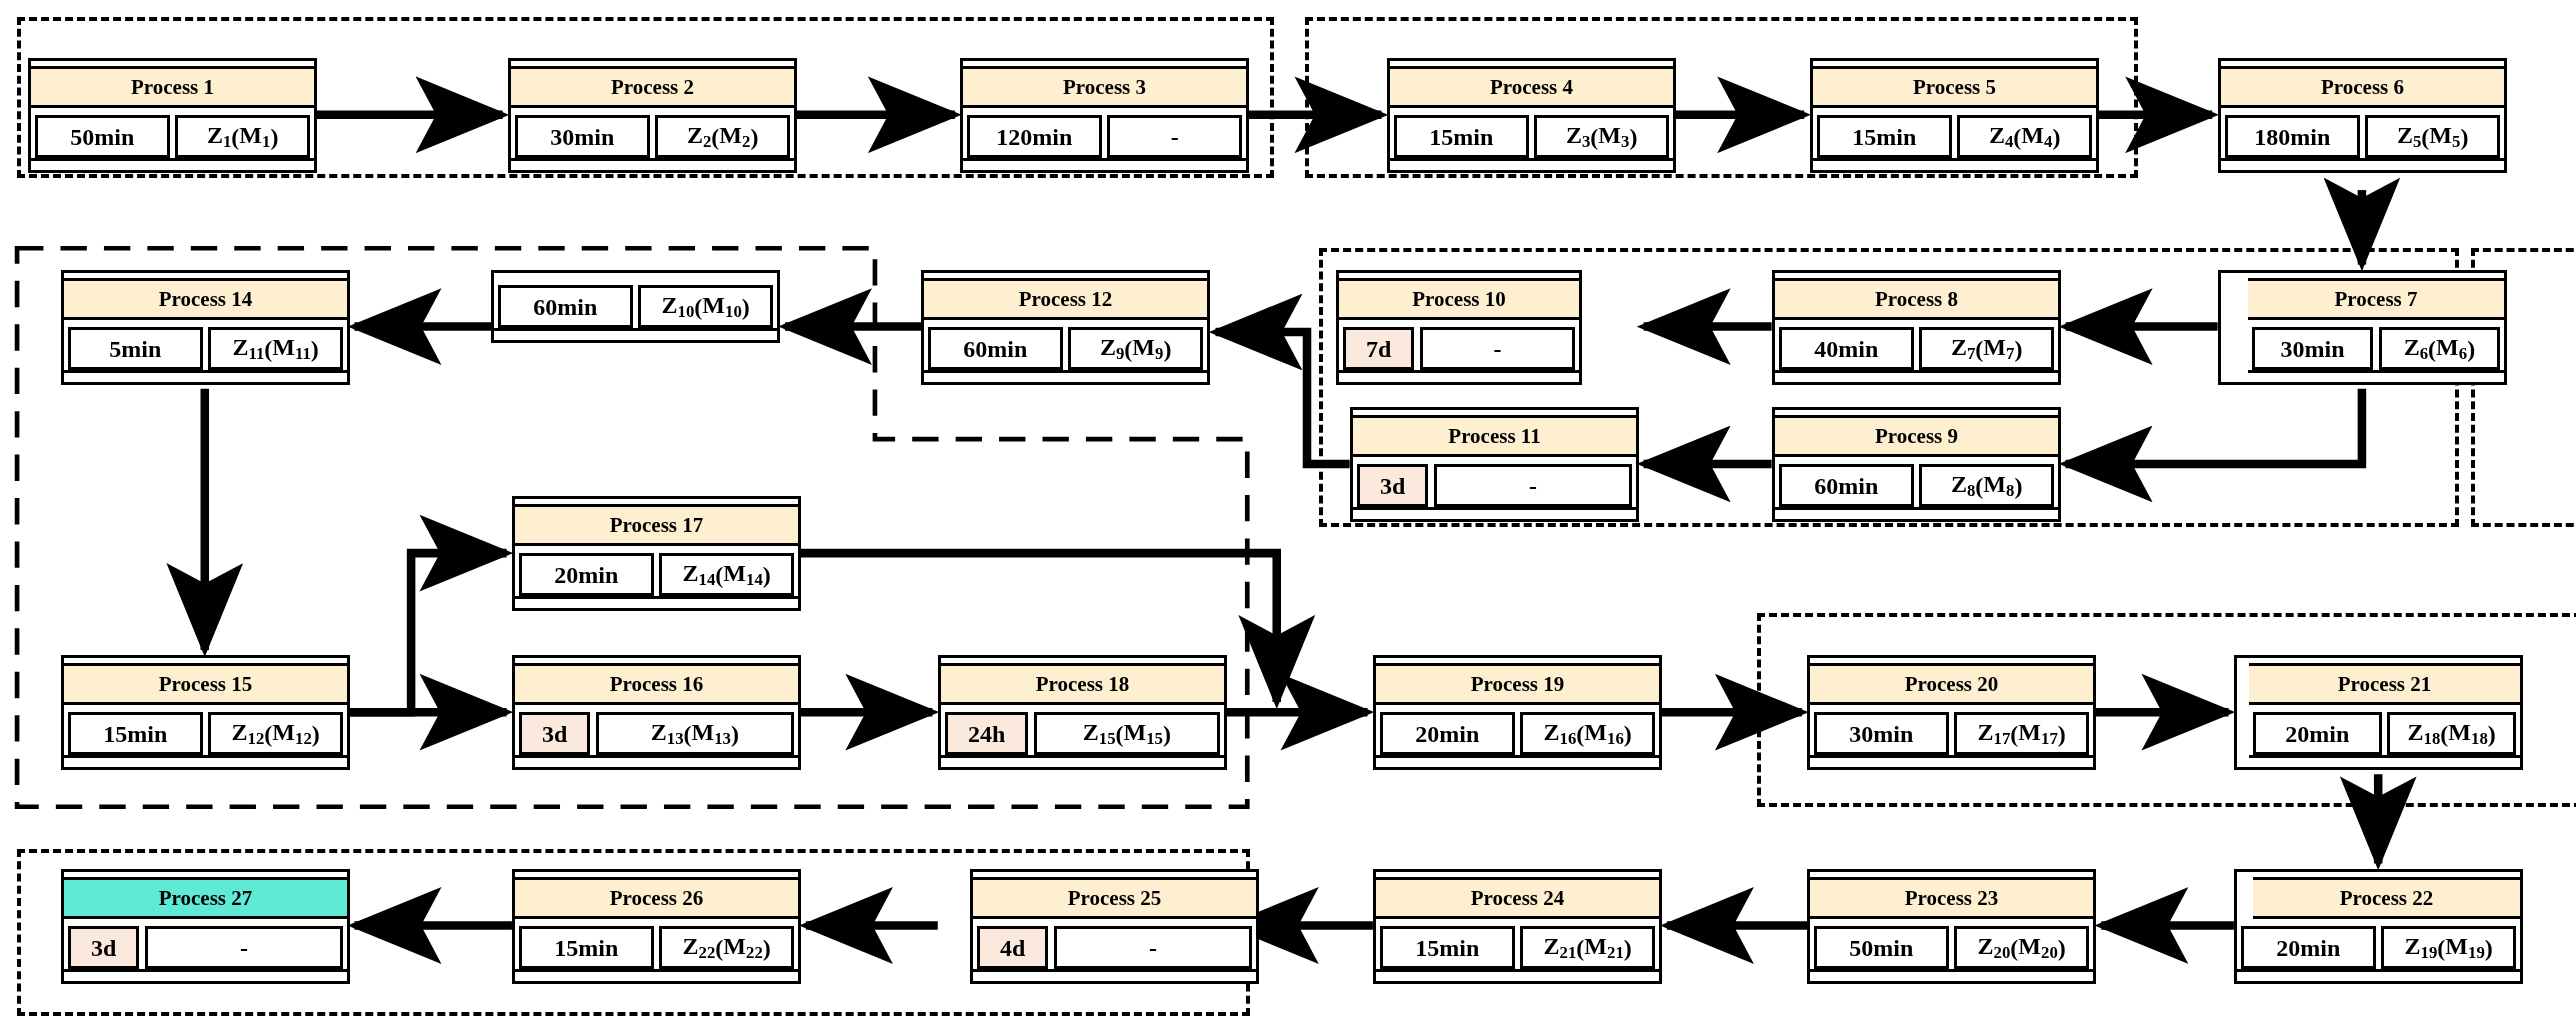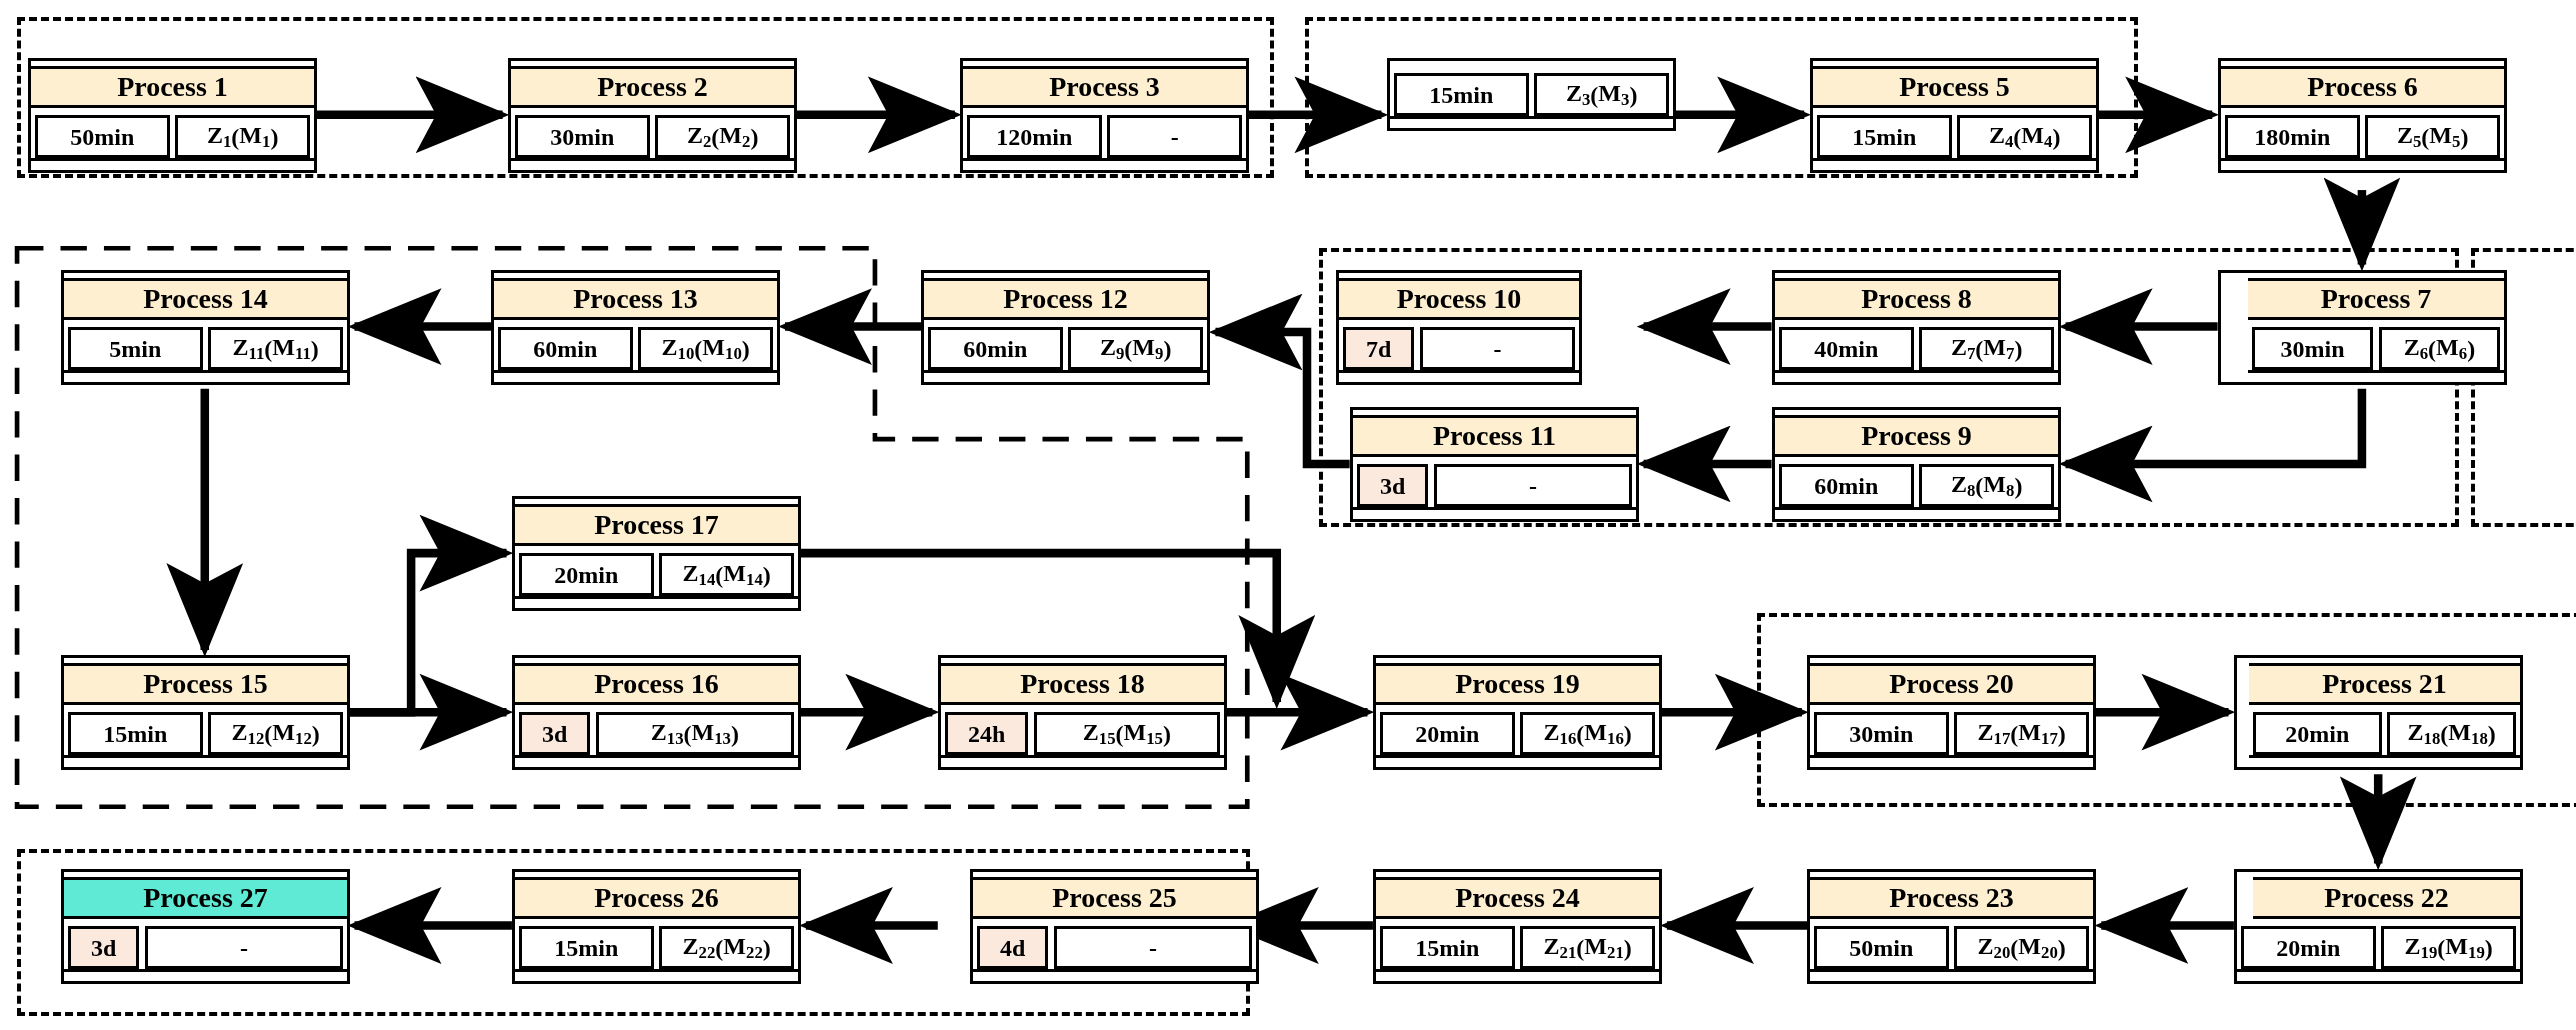--- a/index.html
+++ b/index.html
@@ -3,21 +3,21 @@
 <meta charset="utf-8">
 <style>
   html,body{margin:0;padding:0;background:#ffffff;}
   body{width:2576px;height:1031px;font-family:"Liberation Serif",serif;}
   #stage{position:relative;width:2576px;height:1031px;overflow:hidden;background:#fff;}
 
   
   .node{position:absolute;box-sizing:border-box;background:#fff;
         border:3.9px solid #000;}
   .node .title{height:36px;line-height:36px;text-align:center;
-        font-weight:bold;font-size:28px;color:#000;
+        font-weight:bold;font-size:21px;color:#000;
         border-top:3.9px solid #000;border-bottom:3.9px solid #000;}
   .node .gap{height:7px;background:#fff;}
   .node .cells{display:flex;height:43px;padding:0 3.9px;box-sizing:border-box;gap:5.4px;}
   .node .cell{flex:1 1 0;border:3.1px solid #000;display:flex;align-items:center;
         justify-content:center;font-size:24px;font-weight:bold;background:#fff;
         line-height:1;overflow:hidden;white-space:nowrap;}
   .node .cell.hl{background:#FBE9DE;flex:0 0 auto;padding:0 20px;}
   .node .foot{height:8.5px;background:#fff;border-top:3.9px solid #000;}
   .node sub{font-size:0.70em;vertical-align:-0.26em;font-weight:bold;}
 
@@ -124,20 +124,21 @@
         <div class="title" style="background: rgb(253, 239, 208);">Process 3</div>
         <div class="gap"></div>
         <div class="cells">
           <div class="cell">120min</div>
           <div class="cell">-</div>
         </div>
         <div class="foot"></div>
       </div>
       <div class="node" style="left: 1387px; top: 58px; width: 289px;">
         <div style="height: 5.4px; background: rgb(255, 255, 255);"></div>
+        <div class="title" style="background: rgb(253, 239, 208);">Process 4</div>
         <div class="gap"></div>
         <div class="cells">
           <div class="cell">15min</div>
           <div class="cell">
             <span>Z<sub>3</sub></span>
             <span>(</span>
             <span>M<sub>3</sub></span>
             <span>)</span>
           </div>
         </div>
@@ -248,21 +249,20 @@
             <span>Z<sub>9</sub></span>
             <span>(</span>
             <span>M<sub>9</sub></span>
             <span>)</span>
           </div>
         </div>
         <div class="foot"></div>
       </div>
       <div class="node" style="left: 491px; top: 270px; width: 289px;">
         <div style="height: 5.4px; background: rgb(255, 255, 255);"></div>
-        <div class="title" style="background: rgb(253, 239, 208);">Process 13</div>
         <div class="gap"></div>
         <div class="cells">
           <div class="cell">60min</div>
           <div class="cell">
             <span>Z<sub>10</sub></span>
             <span>(</span>
             <span>M<sub>10</sub></span>
             <span>)</span>
           </div>
         </div>

